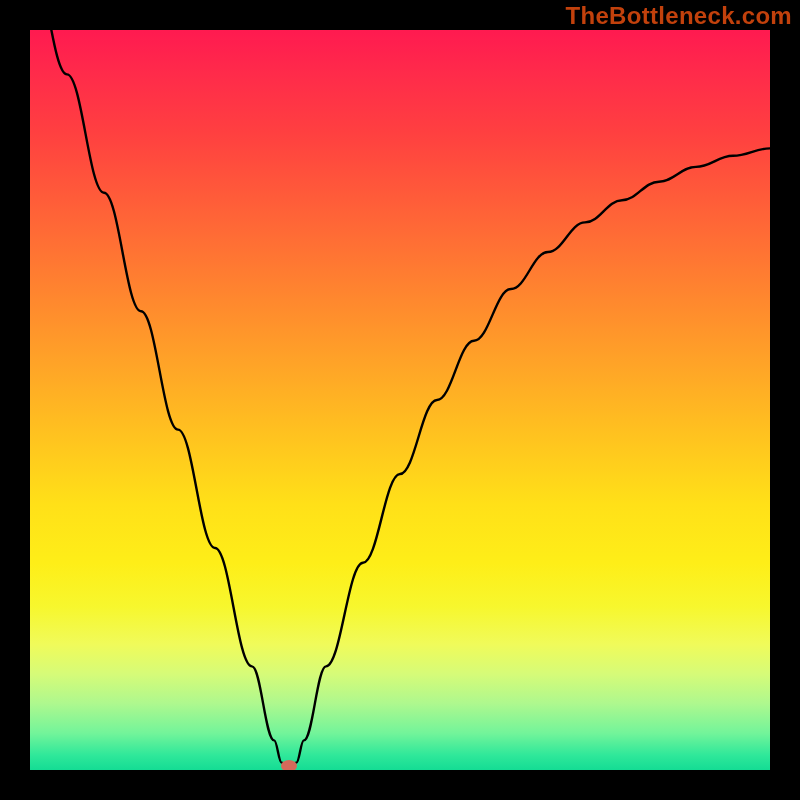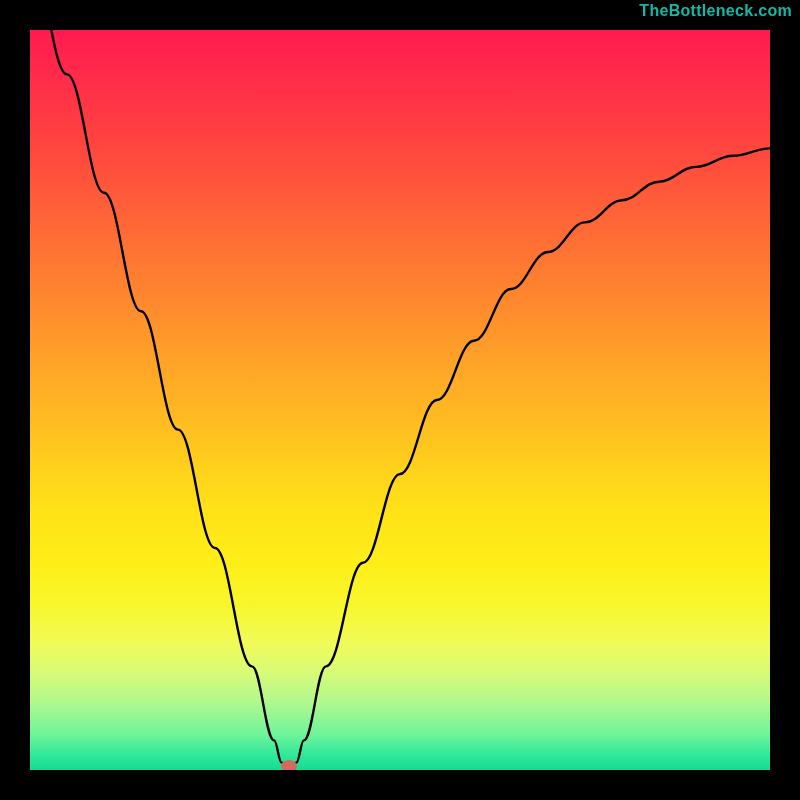--- a/index.html
+++ b/index.html
@@ -14,22 +14,22 @@
   .frame {
     position: relative;
     width: 800px;
     height: 800px;
     background: #000;
   }
   .watermark {
     position: absolute;
     top: 2px;
     right: 8px;
-    color: #14b8a6;
-    font-size: 16px;
+    color: #c2410c;
+    font-size: 24px;
     font-weight: 600;
     font-family: Arial, Helvetica, sans-serif;
     letter-spacing: 0.3px;
     z-index: 5;
   }
   .plot-area {
     position: absolute;
     left: 30px;
     top: 30px;
     width: 740px;

